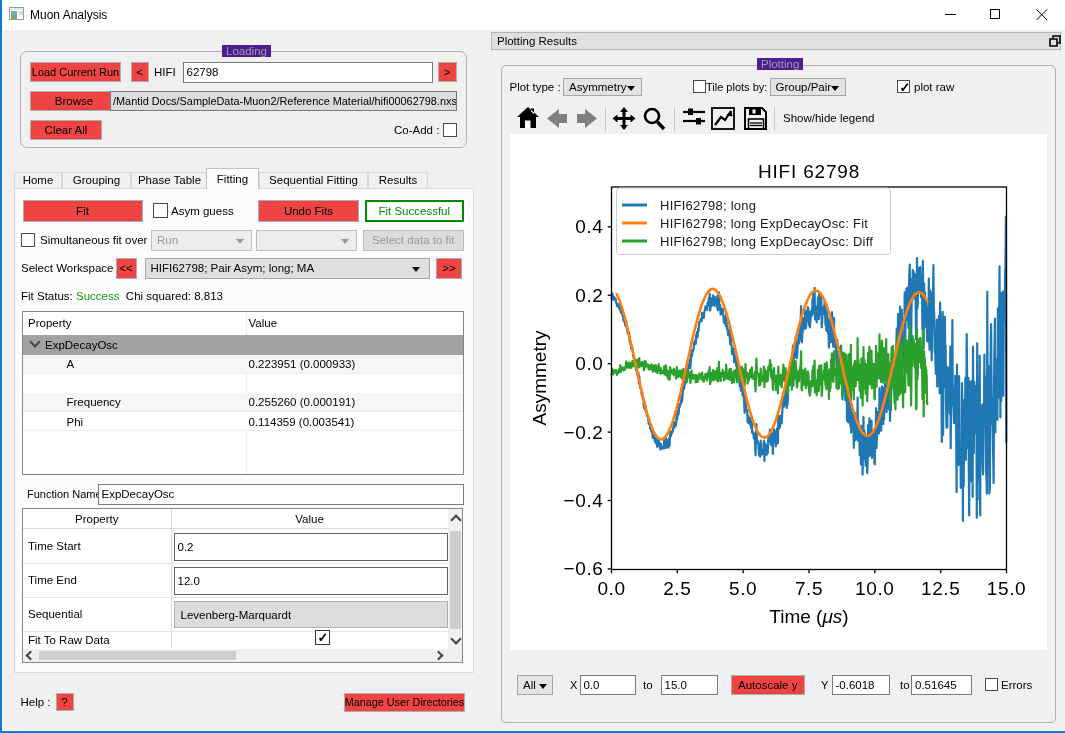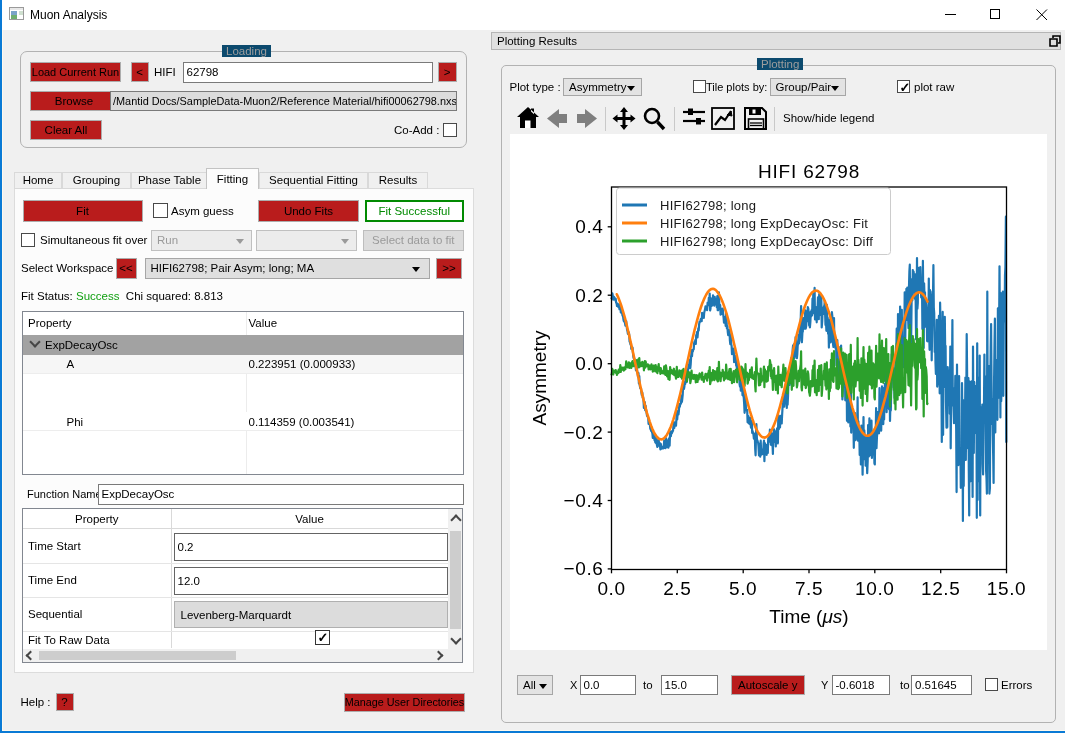--- a/index.html
+++ b/index.html
@@ -1,26 +1,26 @@
 <!DOCTYPE html>
 <html><head><meta charset="utf-8"><style>
 *{margin:0;padding:0;box-sizing:border-box}
 html,body{width:1065px;height:733px}
 body{position:relative;background:#f0f0f0;font-family:"Liberation Sans",sans-serif;overflow:hidden}
 div{position:absolute}
 svg{position:absolute}
 .lbl{font-size:11.5px;display:flex;align-items:center;white-space:nowrap;color:#000}
-.btn{background:#b91c1c;border:1px solid #adadad;font-size:11.5px;display:flex;align-items:center;justify-content:center;color:#000;white-space:nowrap}
+.btn{background:#ef4444;border:1px solid #adadad;font-size:11.5px;display:flex;align-items:center;justify-content:center;color:#000;white-space:nowrap}
 .inp{background:#fff;border:1px solid #7a7a7a;font-size:11.5px;display:flex;align-items:center;padding-left:3px;white-space:nowrap;overflow:hidden}
 .cb{background:#fff;border:1px solid #494949;width:14px;height:14px}
 .combo{background:#e3e3e3;border:1px solid #a6a6a6;font-size:11.5px;display:flex;align-items:center;padding-left:5px;white-space:nowrap;overflow:hidden}
 .arr{width:0;height:0;border-left:4px solid transparent;border-right:4px solid transparent;border-top:5px solid #000}
 .garr{border-top-color:#9a9a9a}
 .grp{border:1px solid #b2b2b2;border-radius:7px}
-.glab{font-size:11.5px;color:#9d9d9d;background:#0c4a6e;padding:0 4px;white-space:nowrap}
+.glab{font-size:11.5px;color:#9d9d9d;background:#4c1d95;padding:0 4px;white-space:nowrap}
 .tab{border:1px solid #d9d9d9;background:#f0f0f0;font-size:11.5px;display:flex;align-items:center;justify-content:center;top:171.5px;height:17px}
 .chk{position:absolute;left:1px;top:1px;width:12px;height:12px;font-size:13px;font-weight:bold;line-height:12px;text-align:center}
 .chev{width:8px;height:8px;border-right:2px solid #464646;border-bottom:2px solid #464646}
 </style></head><body>
 
 <div style="left:0;top:0;width:1065px;height:30px;background:#fff"></div>
 <div style="left:9px;top:7px;width:15px;height:13px;border:1px solid #9a9a9a;background:#fff">
   <div style="left:0;top:0;width:13px;height:2px;background:#e8e8e8"></div>
   <div style="left:1px;top:3px;width:6px;height:8px;background:#7aa3c8"></div>
   <div style="left:1px;top:7px;width:6px;height:4px;background:#6fae6f"></div>
@@ -79,20 +79,24 @@
   <div style="left:223px;top:0;width:1px;height:162.5px;background:#ececec"></div>
   <div class="lbl" style="left:5.5px;top:0;height:23.5px">Property</div>
   <div class="lbl" style="left:226px;top:0;height:23.5px">Value</div>
   <div style="left:0;top:23.5px;width:440px;height:19.5px;background:#a2a2a2">
     <div class="chev" style="left:8px;top:3px;transform:rotate(45deg)"></div>
     <div class="lbl" style="left:22.5px;top:0;height:19.5px">ExpDecayOsc</div>
   </div>
   <div style="left:0;top:43px;width:440px;height:19.2px;background:#f6f6f6;border-bottom:1px solid #ededed">
     <div class="lbl" style="left:44px;top:0;height:19.2px">A</div>
       <div class="lbl" style="left:226px;top:0;height:19.2px">0.223951 (0.000933)</div>
+    </div>
+  <div style="left:0;top:81.4px;width:440px;height:19.2px;background:#f6f6f6;border-bottom:1px solid #ededed">
+    <div class="lbl" style="left:44px;top:0;height:19.2px">Frequency</div>
+      <div class="lbl" style="left:226px;top:0;height:19.2px">0.255260 (0.000191)</div>
     </div>
   <div style="left:0;top:100.6px;width:440px;height:19.2px;background:#fff;border-bottom:1px solid #ededed">
     <div class="lbl" style="left:44px;top:0;height:19.2px">Phi</div>
       <div class="lbl" style="left:226px;top:0;height:19.2px">0.114359 (0.003541)</div>
     </div>
 </div>
 
 <div class="lbl" style="left:27px;top:483.5px;height:21px;font-size:11px">Function Name</div>
 <div class="inp" style="left:97.5px;top:483.5px;width:366px;height:21px">ExpDecayOsc</div>
 

